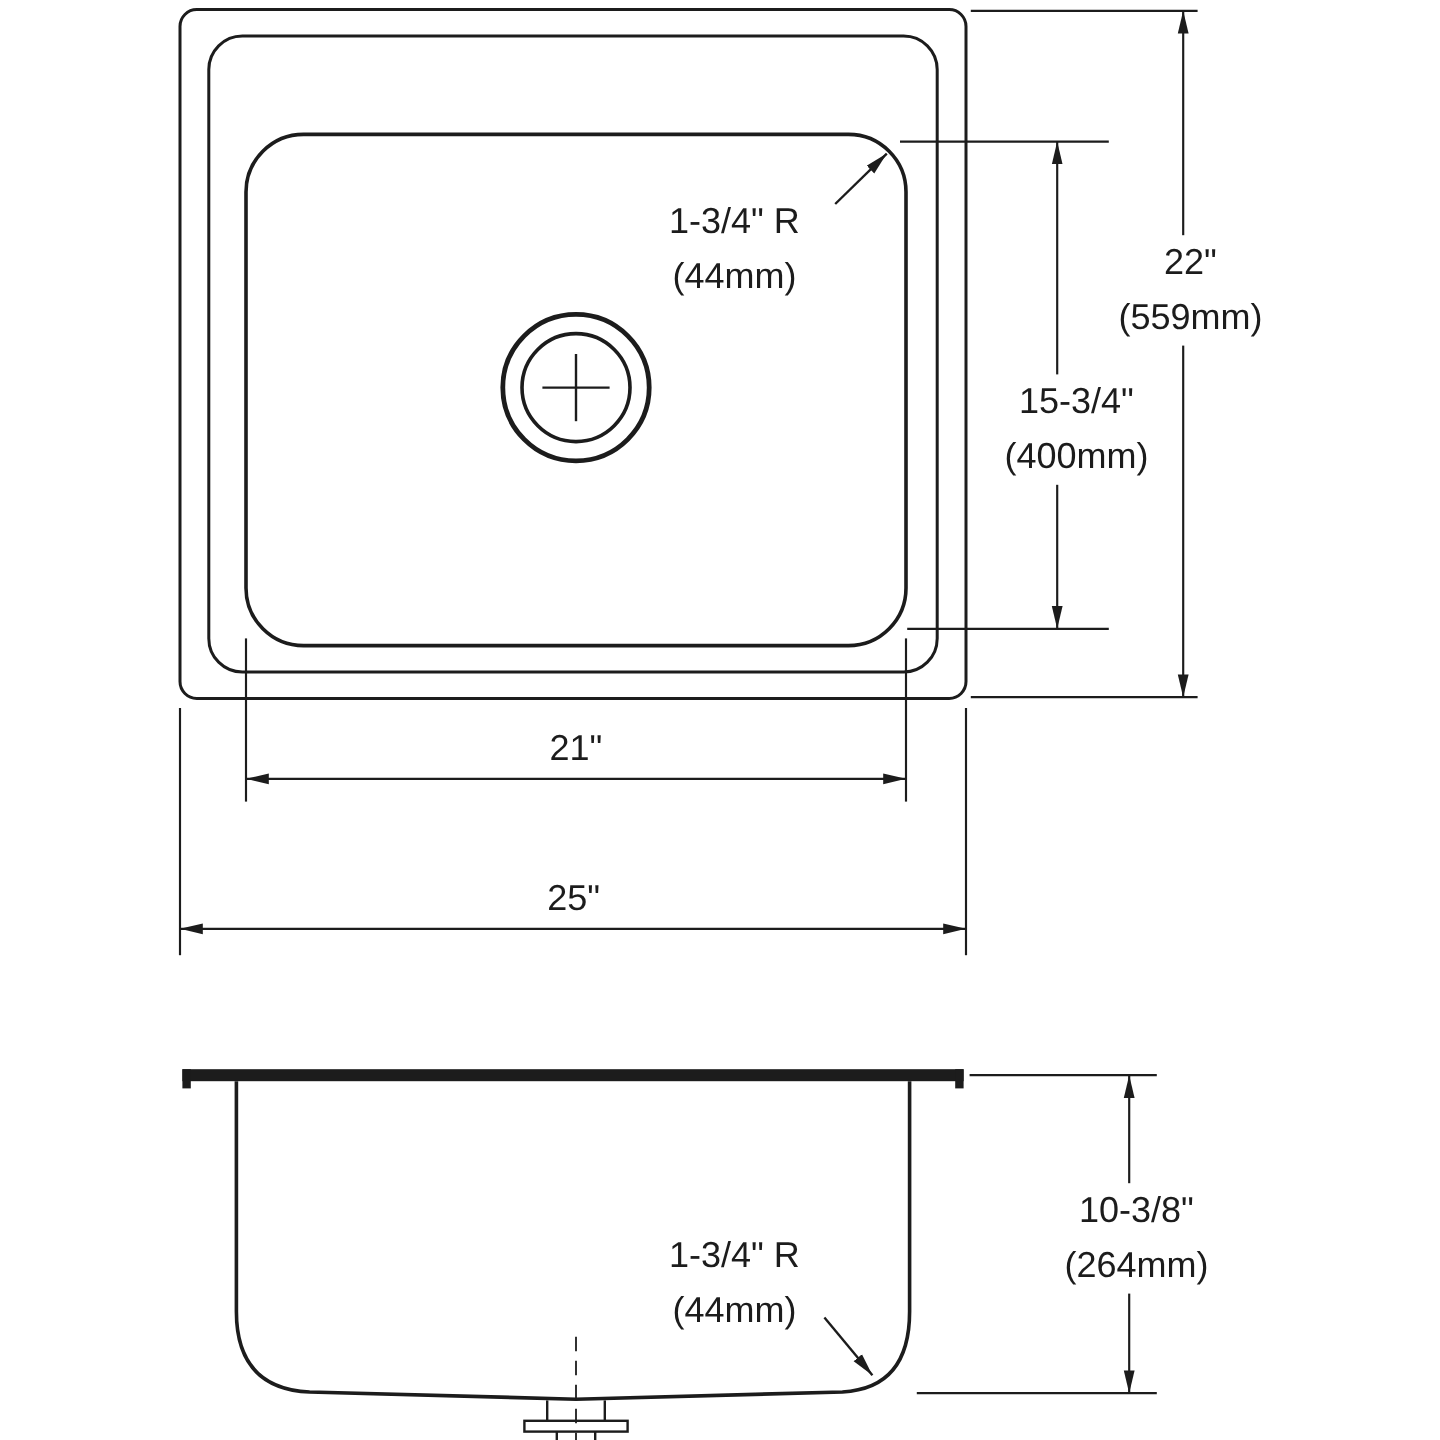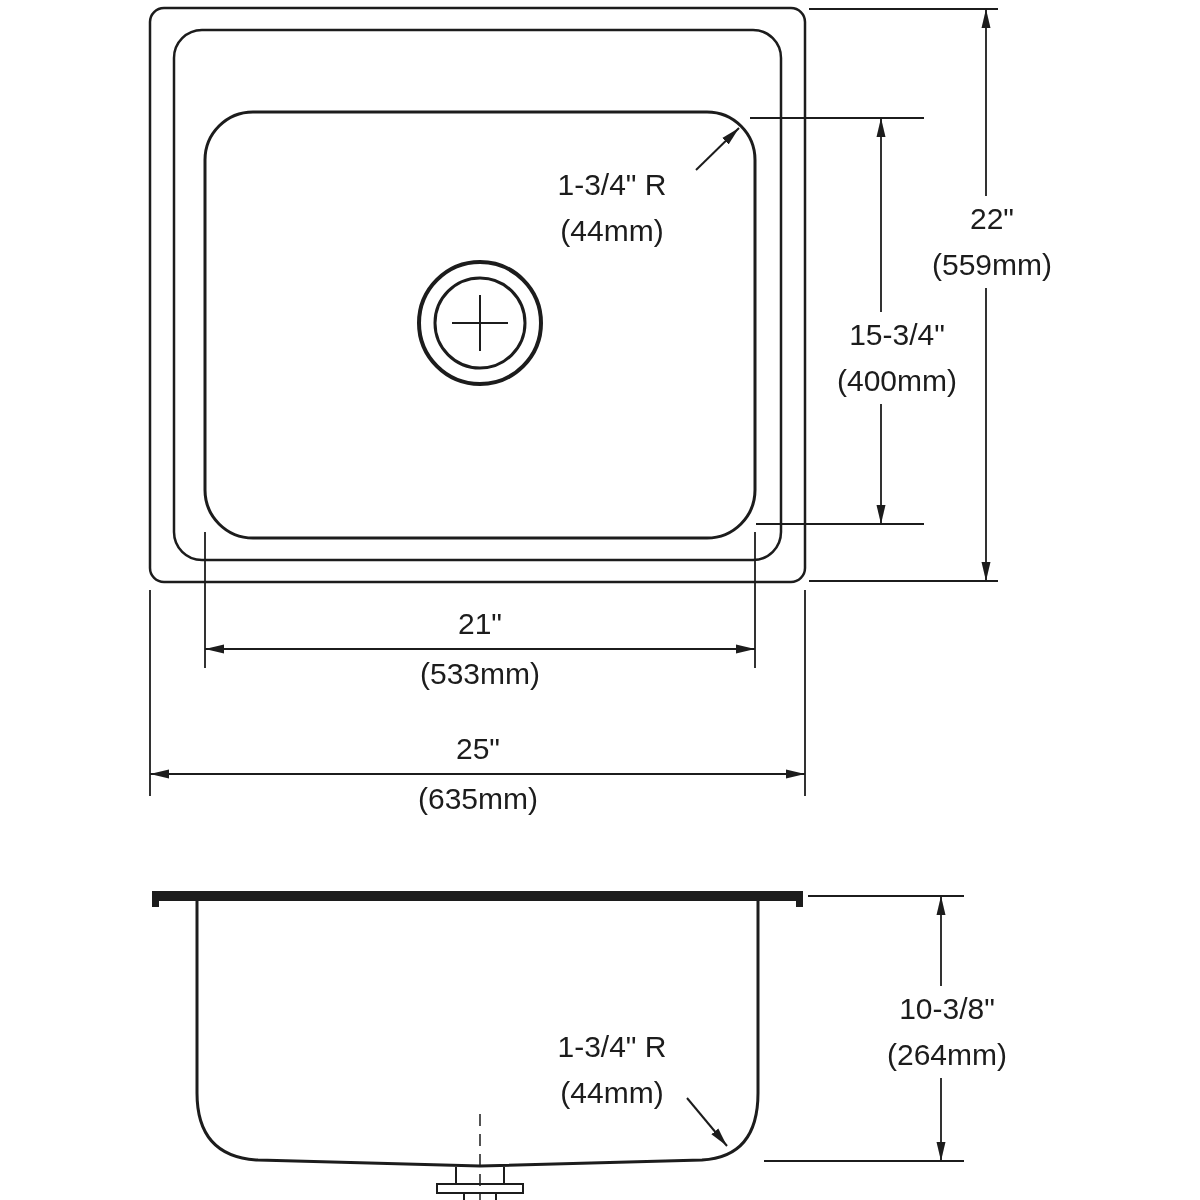--- a/index.html
+++ b/index.html
@@ -112,26 +112,24 @@
     <div>(559mm)</div>
   </div>
 
   <div class="label masked" style="left:897px; top:312px;">
     <div>15-3/4"</div>
     <div>(400mm)</div>
   </div>
 
   <div class="label lh50" style="left:480px; top:599px;">
     <div>21"</div>
-    <div>(533mm)</div>
   </div>
 
   <div class="label lh50" style="left:478px; top:724px;">
     <div>25"</div>
-    <div>(635mm)</div>
   </div>
 
   <div class="label" style="left:612px; top:1024px;">
     <div>1-3/4" R</div>
     <div>(44mm)</div>
   </div>
 
   <div class="label masked" style="left:947px; top:986px;">
     <div>10-3/8"</div>
     <div>(264mm)</div>

